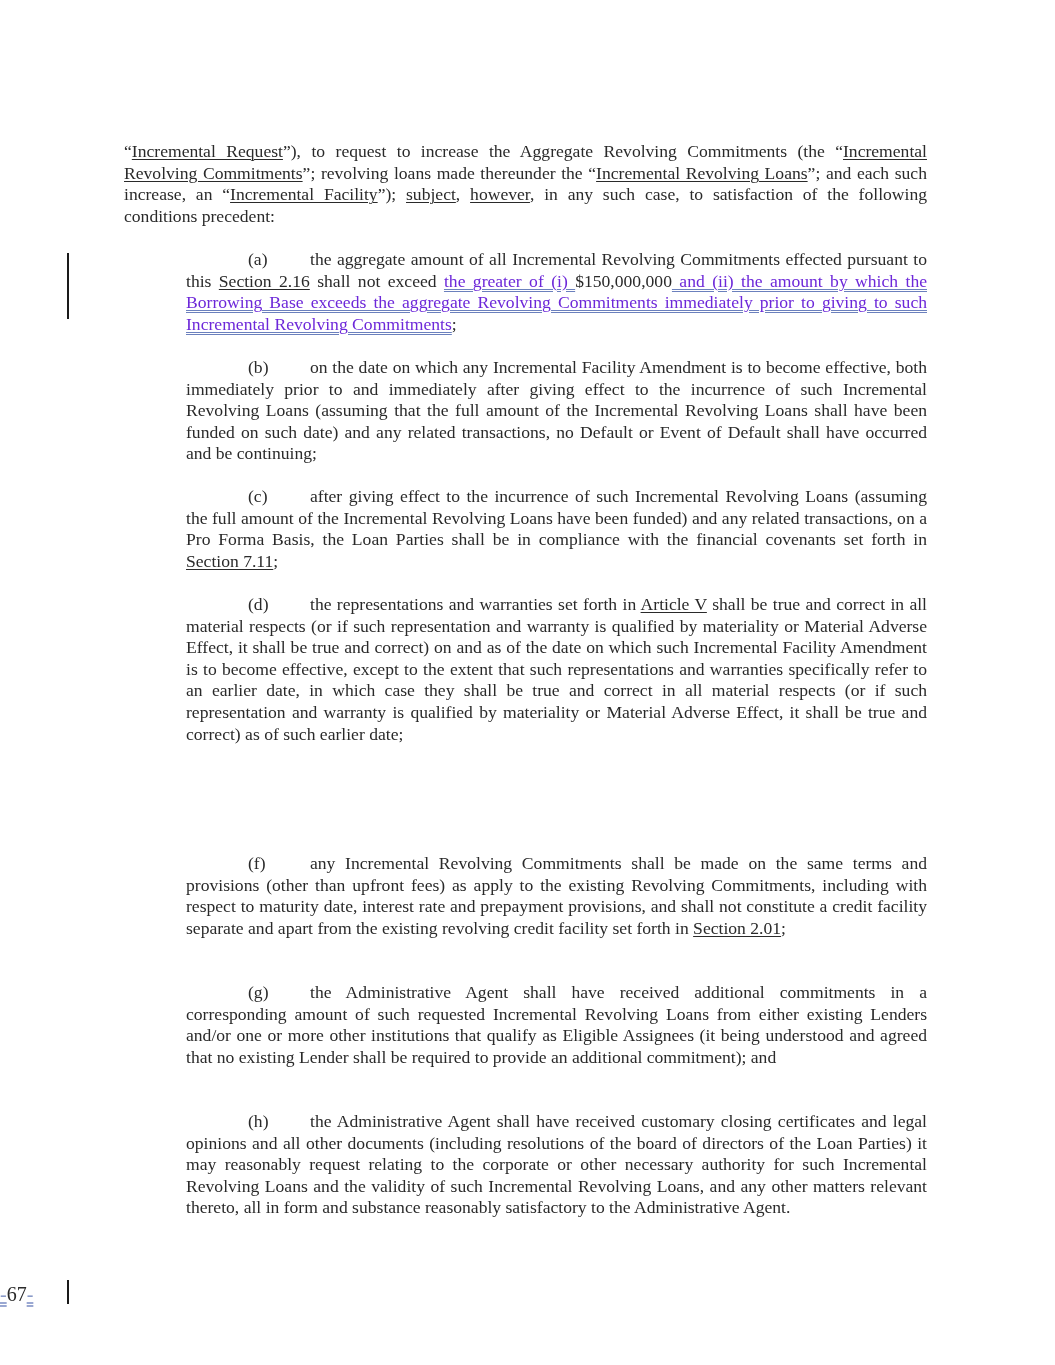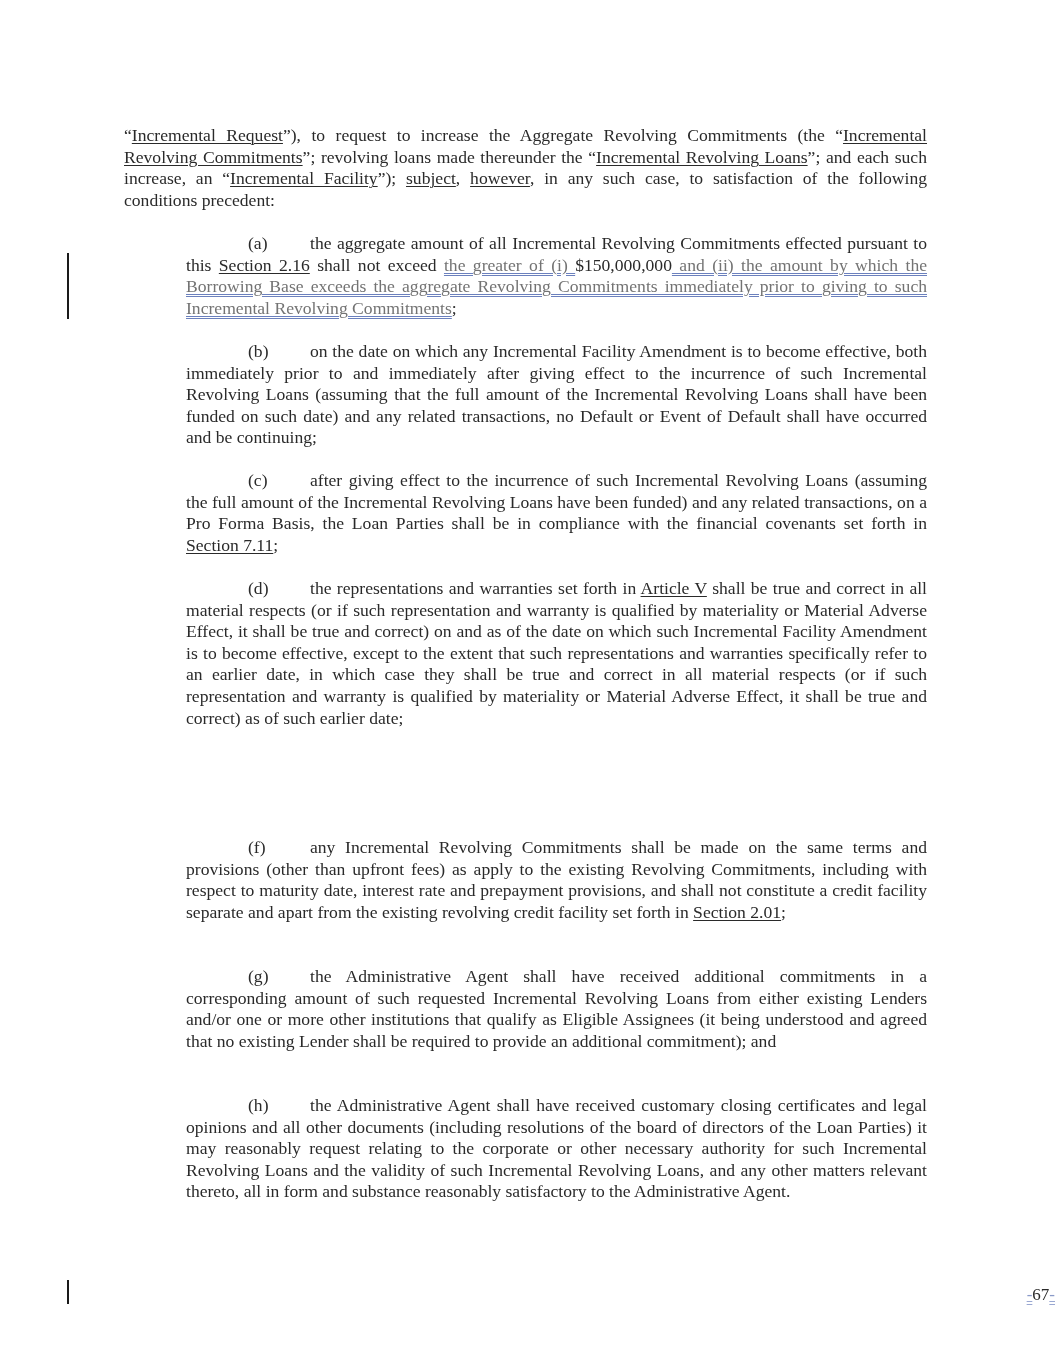--- a/index.html
+++ b/index.html
@@ -2,29 +2,29 @@
 <html><head>
 <meta charset="utf-8">
 <style>
   html, body { margin: 0; padding: 0; background: #ffffff; }
   body { width: 1055px; height: 1365px; position: relative; overflow: hidden; }
   .page {
     position: absolute; left: 0; top: 0; width: 1055px; height: 1365px;
     font-family: "Liberation Serif", serif; font-size: 17.6px; color: #2a2a2a;
     line-height: 21.6px;
   }
-  .para { position: absolute; text-align: justify; text-align-last: left; }
+  .para { position: absolute; text-align: justify; text-align-last: left; margin-top: 16px; }
   .intro { left: 124px; top: 125px; width: 803px; }
   .sub { left: 186px; width: 741px; }
   .label { display: inline-block; width: 62px; }
   .indent { display: inline-block; width: 62px; }
   .u { text-decoration: underline; text-underline-offset: 2px; text-decoration-thickness: 1px; }
-  .ins { color: #737373; text-decoration: underline double; text-underline-offset: 2px; text-decoration-thickness: 1px; text-decoration-color: #6b80bd; }
+  .ins { color: #6d28d9; text-decoration: underline double; text-underline-offset: 2px; text-decoration-thickness: 1px; text-decoration-color: #6b80bd; }
   .change-bar { position: absolute; left: 67px; width: 2px; background: #1a1a1a; }
-  .page-num { position: absolute; top: 1284px; left: 0; width: 1055px; text-align: right; font-size: 17px; }
+  .page-num { position: absolute; top: 1284px; left: 0; width: 1055px; text-align: left; font-size: 20px; }
   .pn-mark { color: #8a9ac8; text-decoration: underline double; text-decoration-color: #9aa8d2; }
 </style>
 </head>
 <body>
 
 <div class="page">
 
   <div class="change-bar" style="top:253px;height:66px;"></div>
   <div class="change-bar" style="top:1280px;height:24px;"></div>
 

